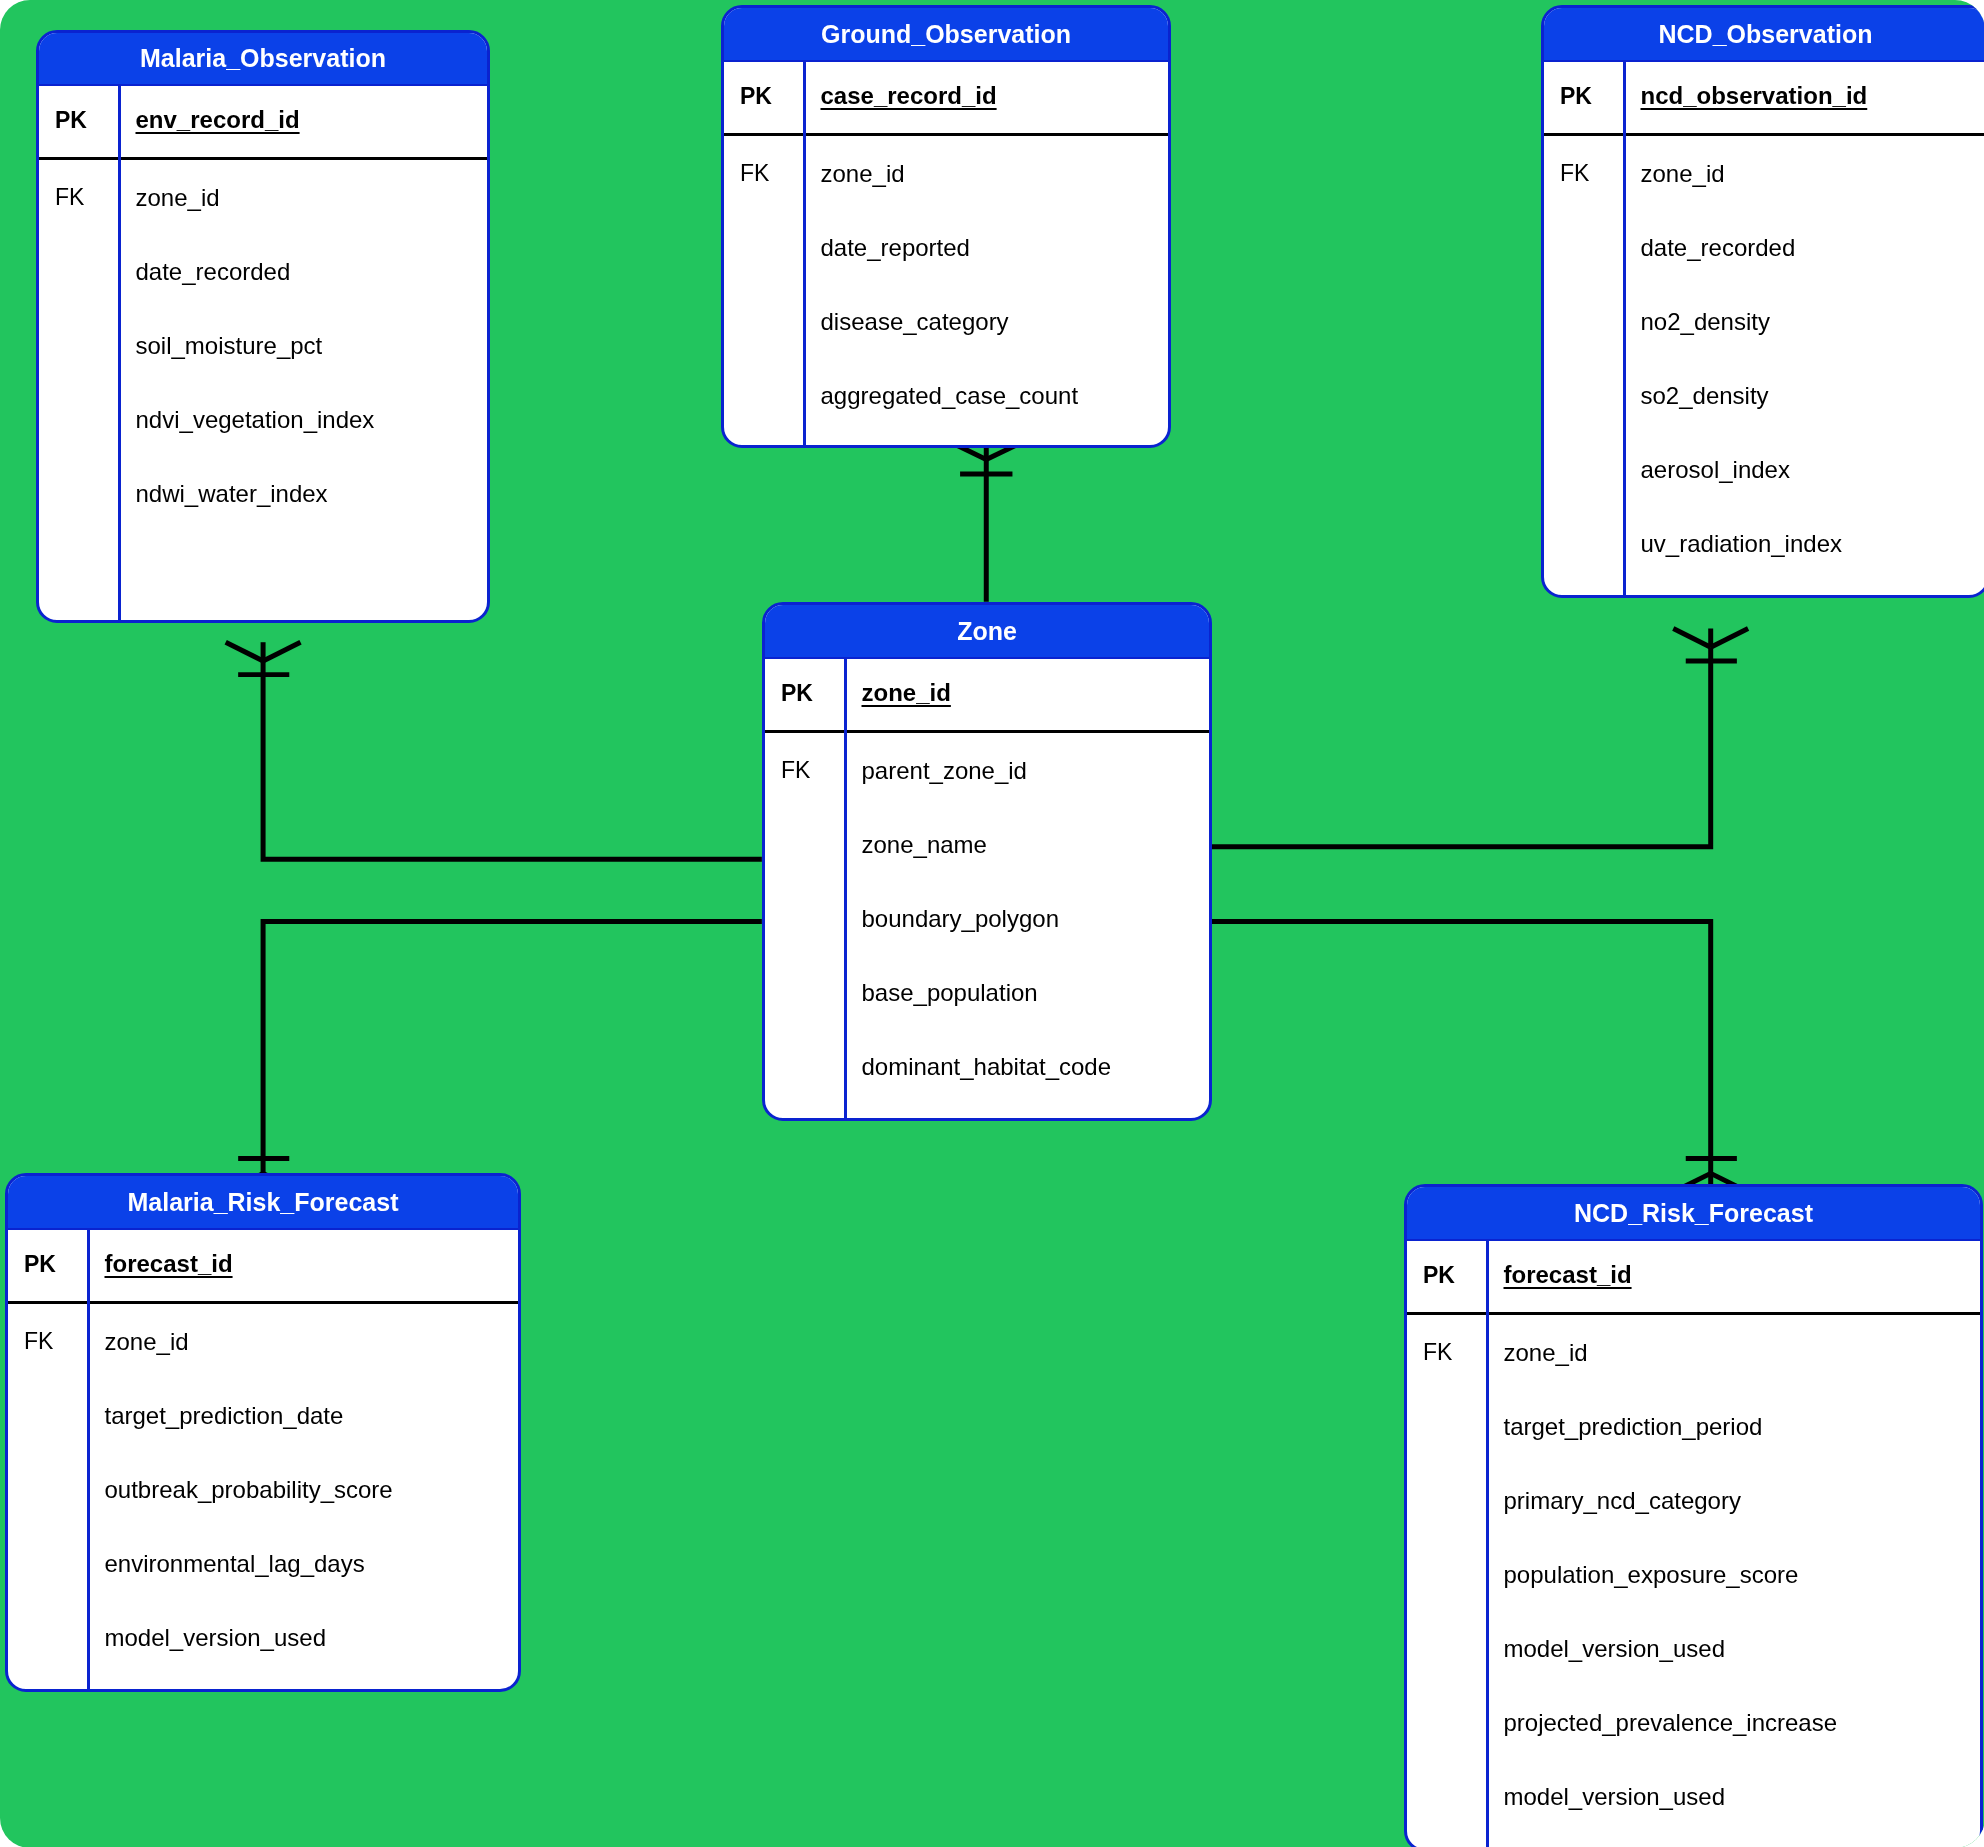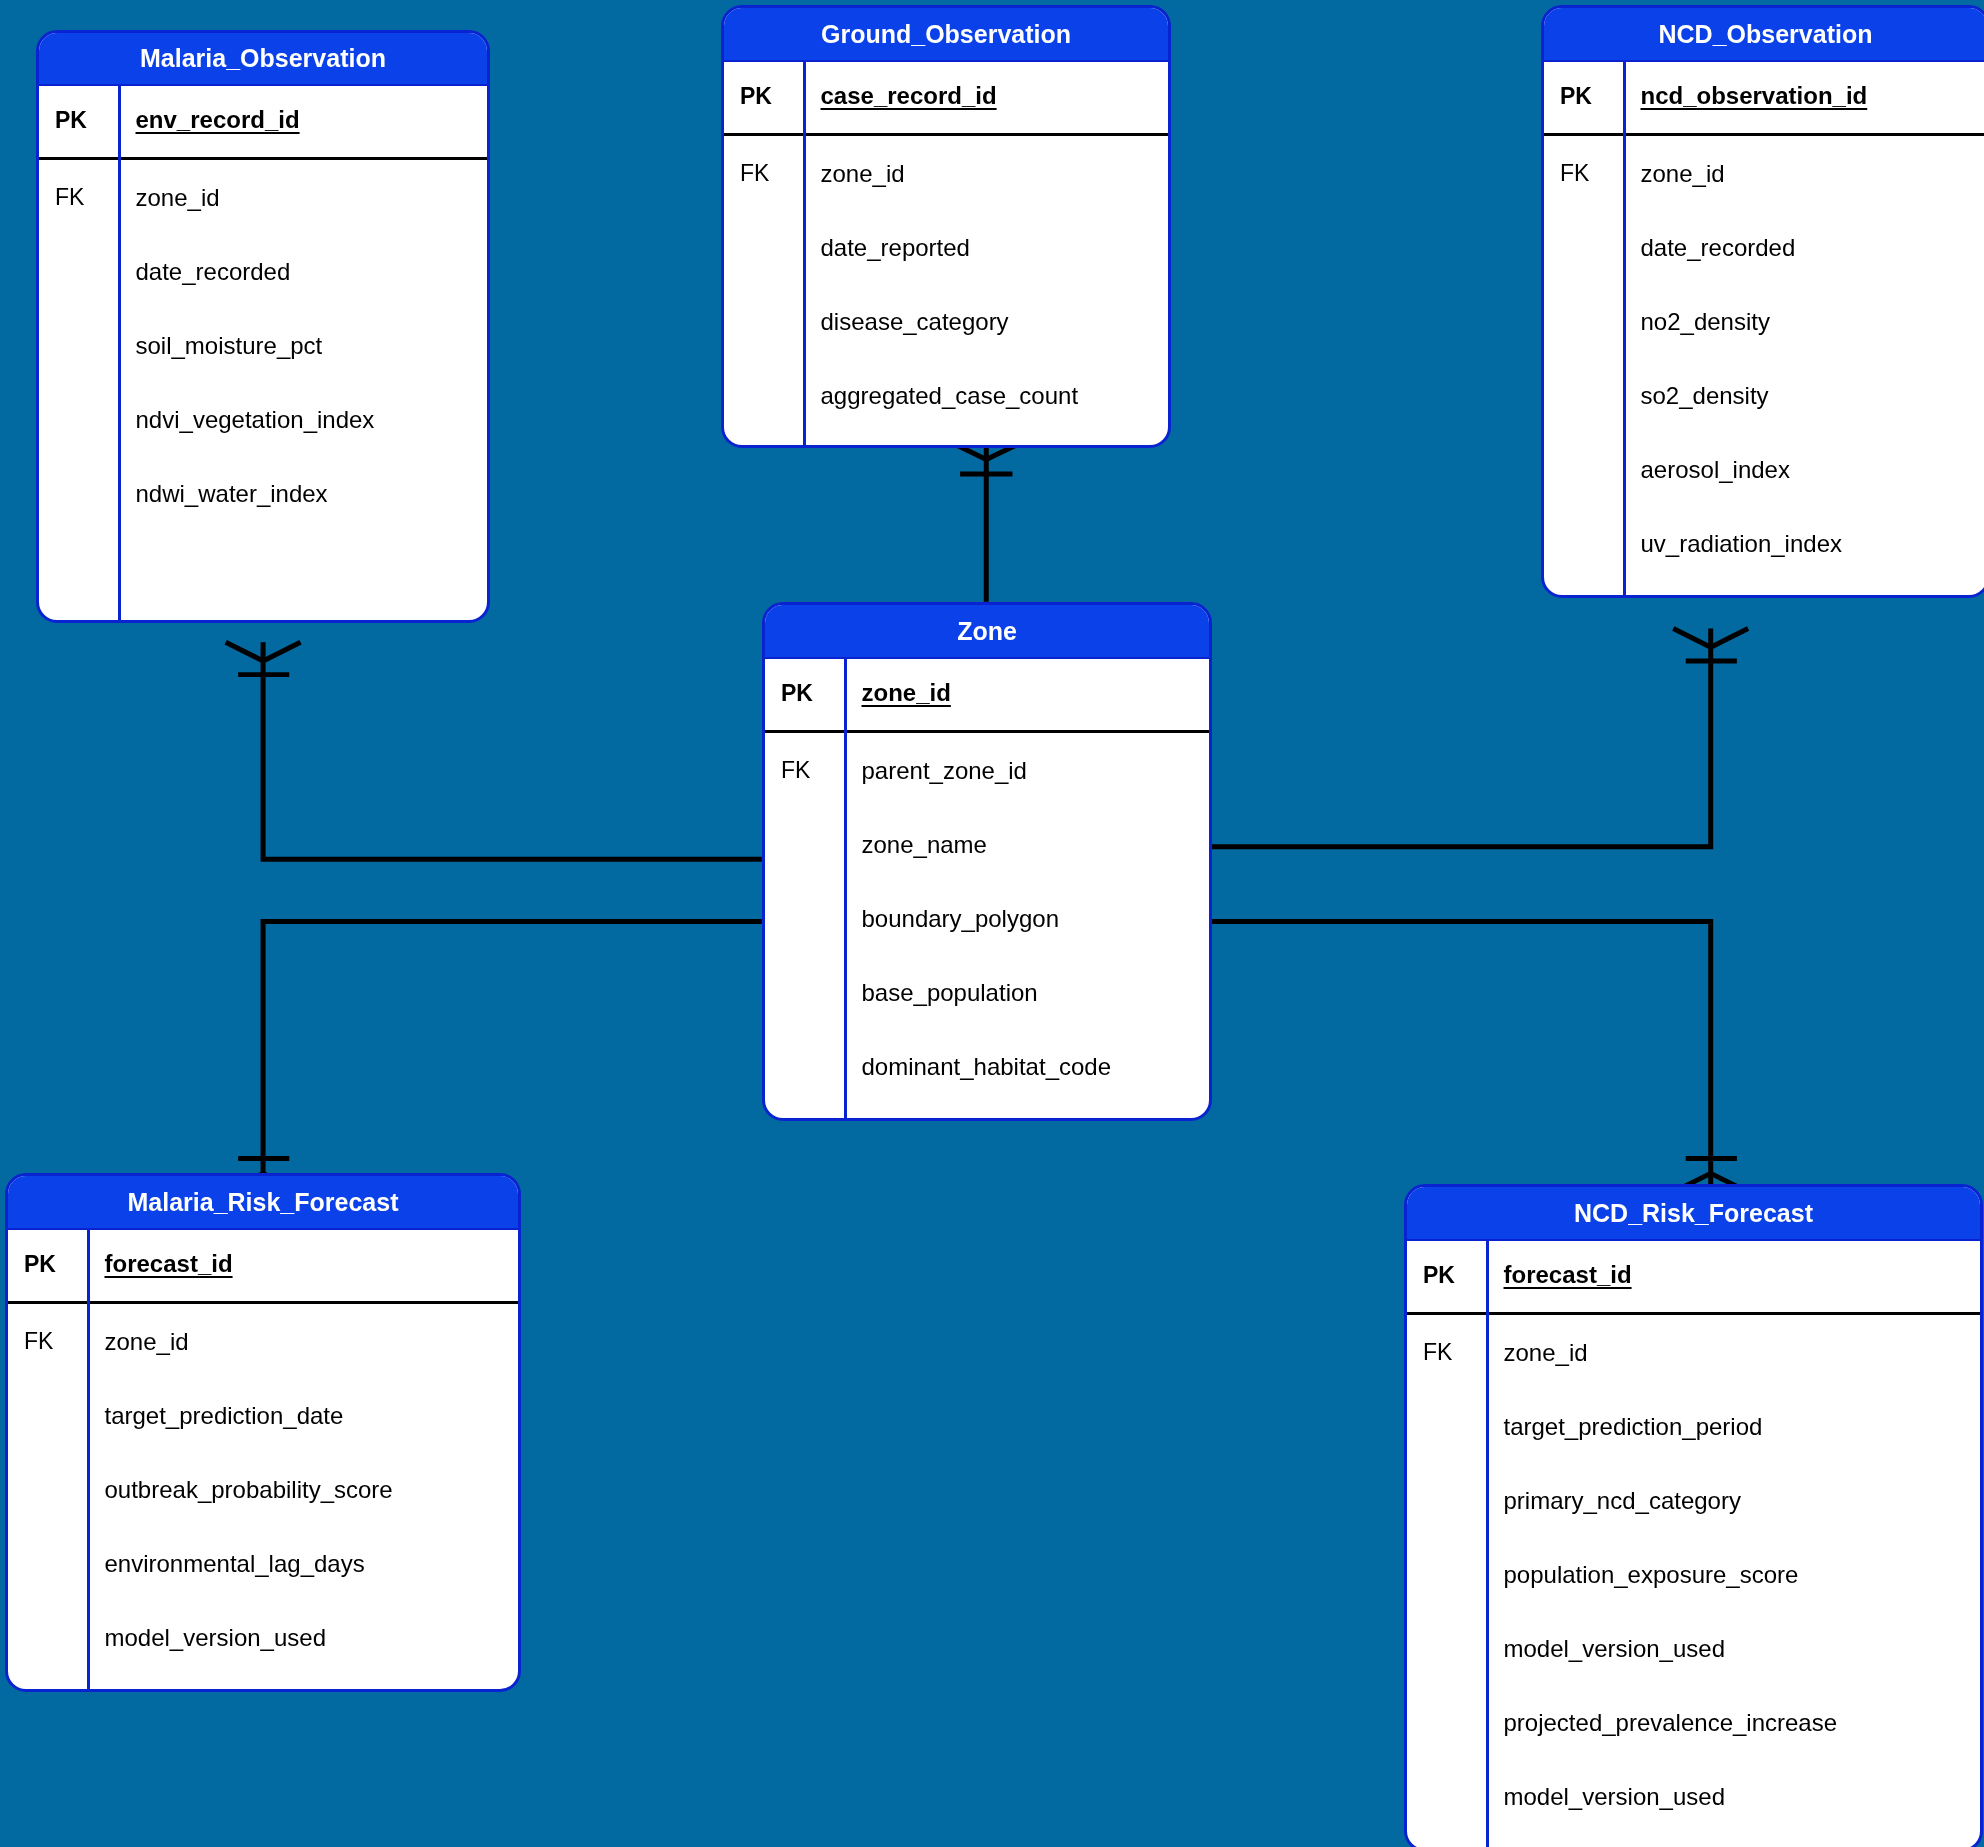--- a/index.html
+++ b/index.html
@@ -4,23 +4,24 @@
 <style>
   html, body {
     margin: 0;
     padding: 0;
     background: #ffffff;
   }
   #canvas {
     position: relative;
     width: 1985px;
     height: 1848px;
-    background: #0369a1;
+    background: #22c55e;
     font-family: "Liberation Sans", sans-serif;
     overflow: hidden;
+    border-radius: 30px;
   }
   #links {
     position: absolute;
     left: 0;
     top: 0;
     width: 1985px;
     height: 1848px;
     pointer-events: none;
   }
   .entity {

